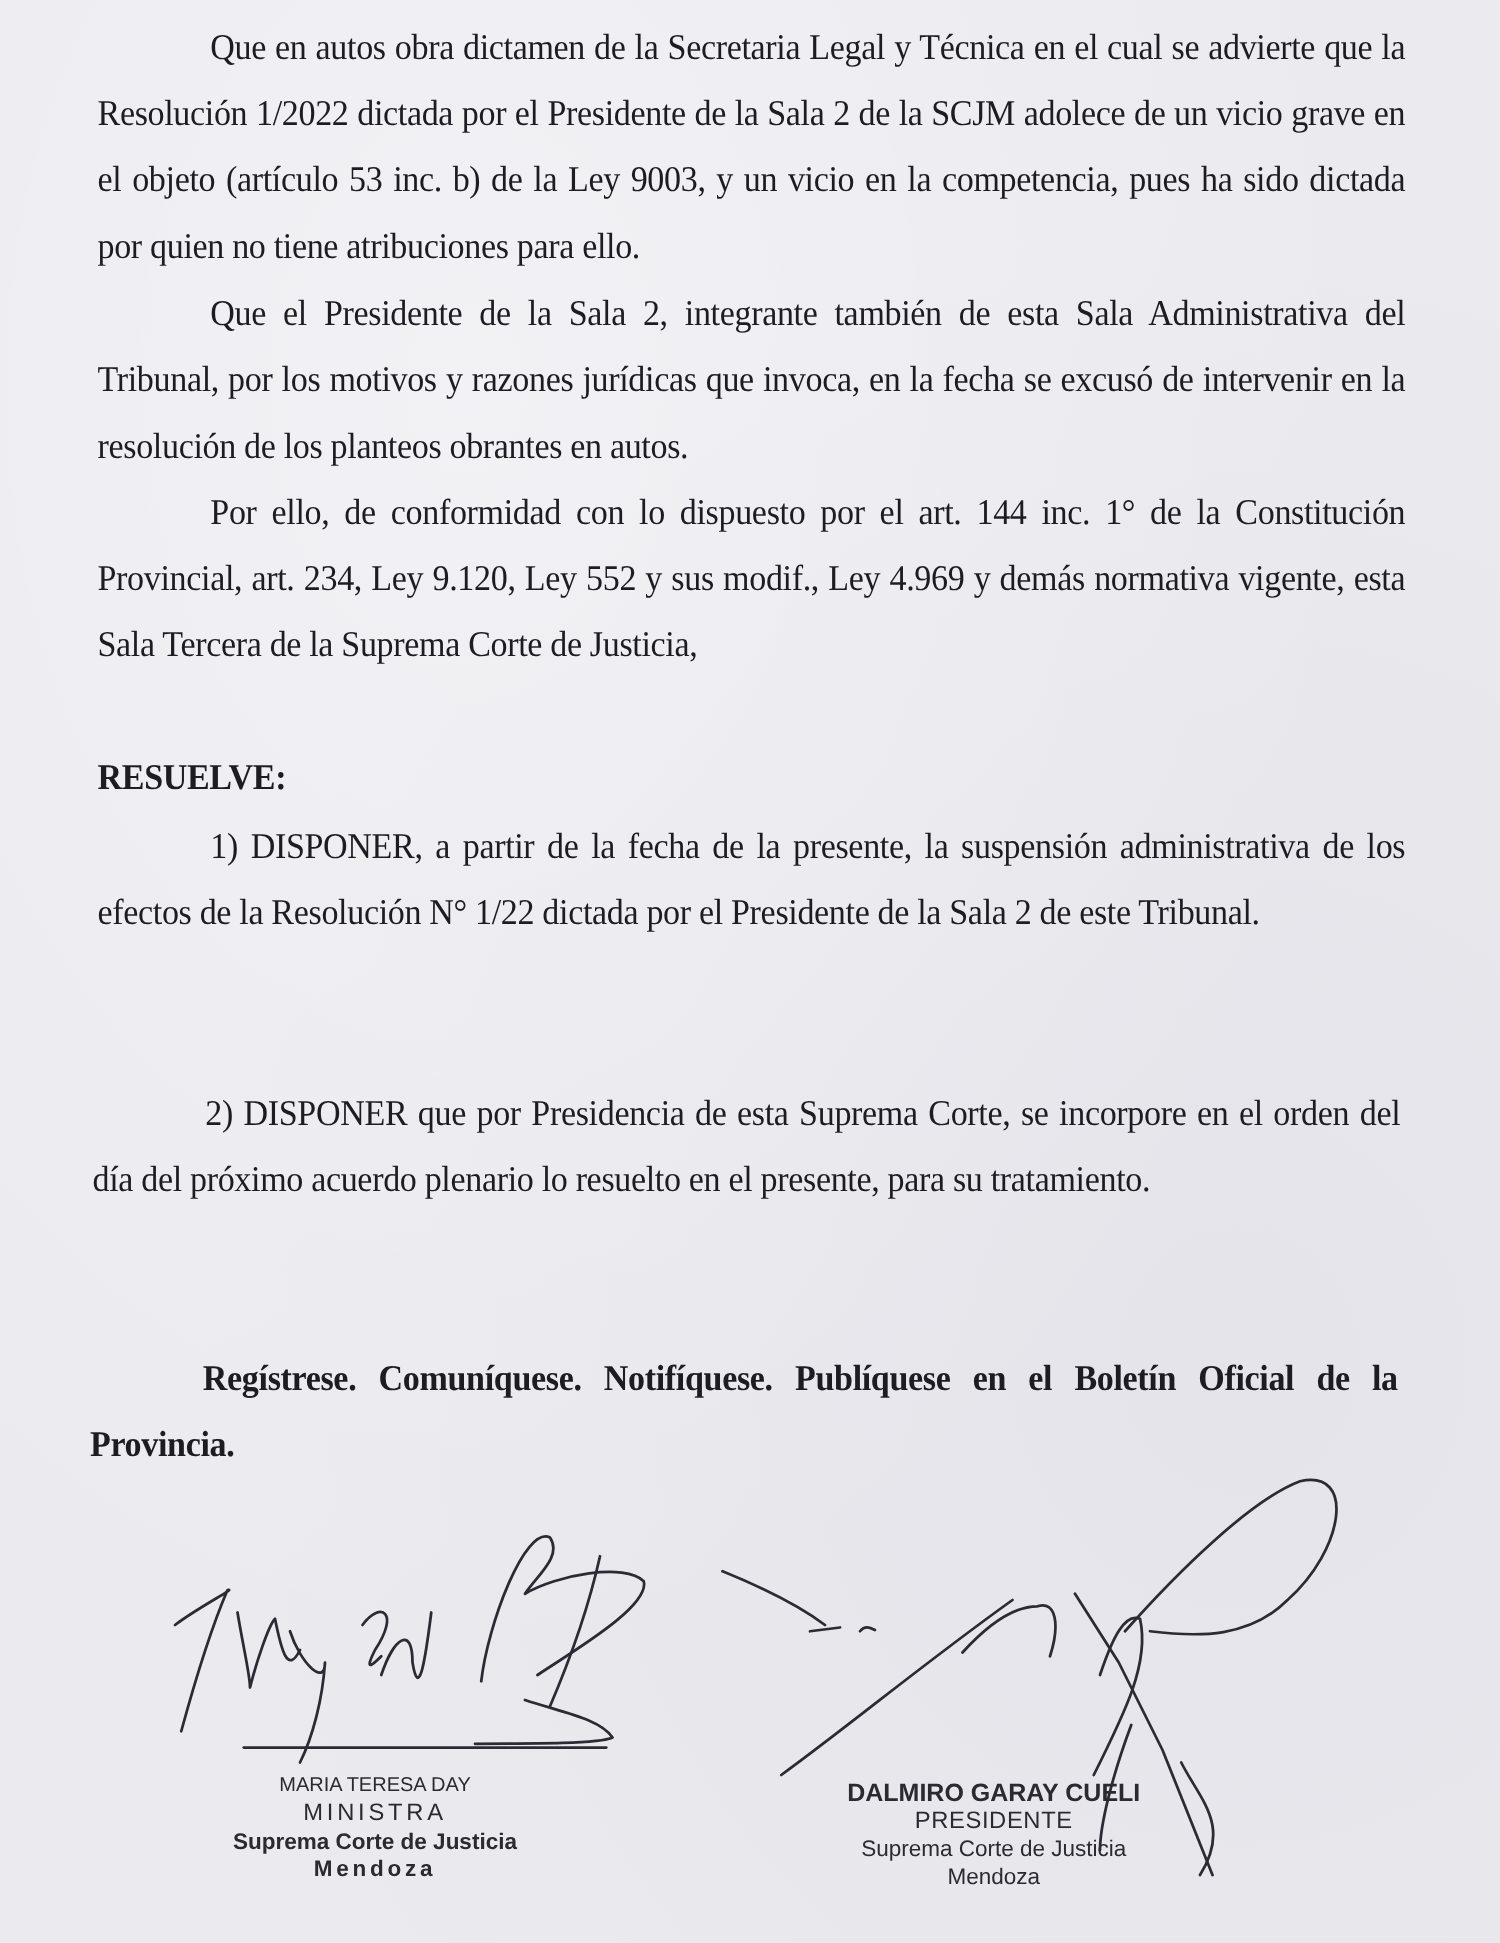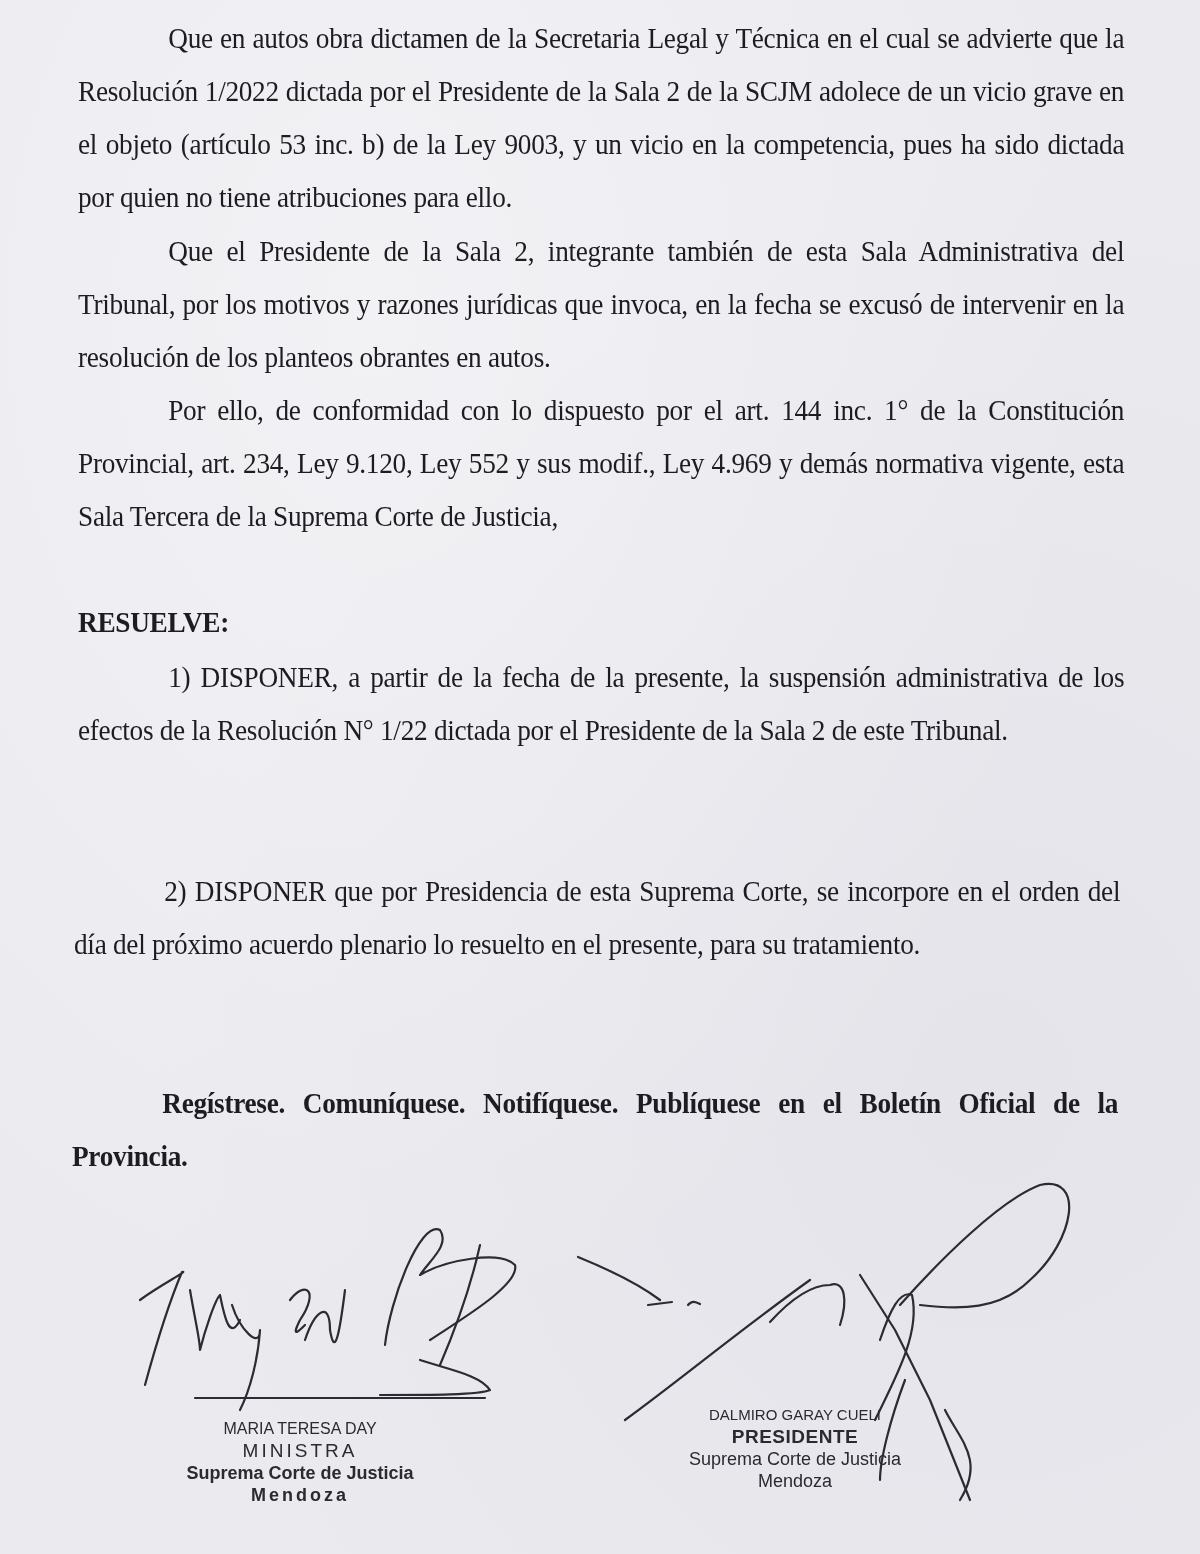--- a/index.html
+++ b/index.html
@@ -36,23 +36,23 @@
     .p6 { top: 1077px; left: 72px; font-weight: bold; }
     .sig-svg { position: absolute; left: 0; top: 0; }
     .stamp {
       position: absolute; text-align: center;
       font-family: "Liberation Sans", "DejaVu Sans", sans-serif;
       color: #2a2a30;
     }
     .stamp-left { left: 160px; top: 1418px; width: 280px; }
     .stamp-right { left: 650px; top: 1404px; width: 290px; }
     .stamp .name { font-size: 16px; font-weight: normal; line-height: 22px; }
-    .stamp-right .name { font-weight: normal; font-size: 15px; }
+    .stamp-right .name { font-weight: bold; font-size: 20px; margin-top: 20px; }
     .stamp .title-l { font-size: 19px; letter-spacing: 3px; line-height: 22px; font-weight: normal; }
-    .stamp-right .title-l { letter-spacing: 0.5px; font-weight: bold; }
+    .stamp-right .title-l { letter-spacing: 0.5px; font-weight: normal; }
     .stamp .org { font-size: 18px; line-height: 22px; font-weight: bold; }
     .stamp-right .org { font-weight: normal; }
     .stamp .city { font-size: 18px; letter-spacing: 3px; line-height: 22px; font-weight: bold; }
     .stamp-right .city { letter-spacing: 0; font-weight: normal; }
   </style>
 </head>
 <body>
 
 <div class="page">
 

